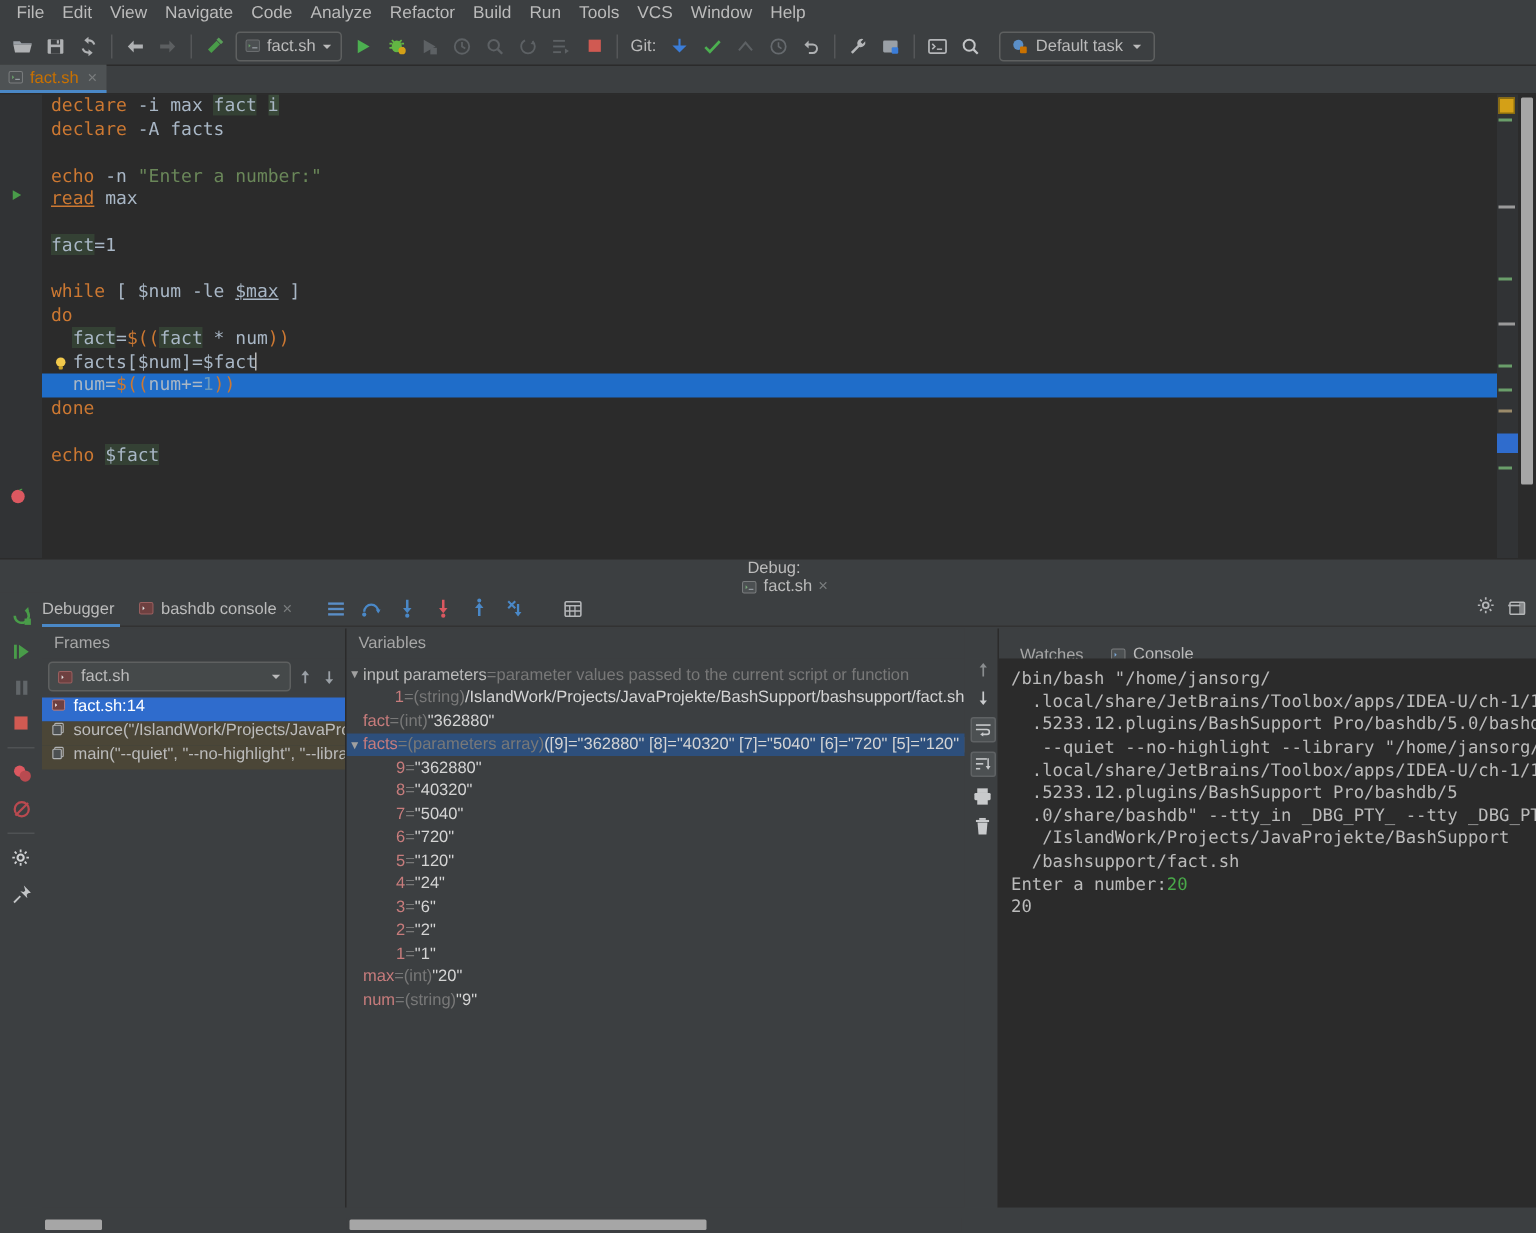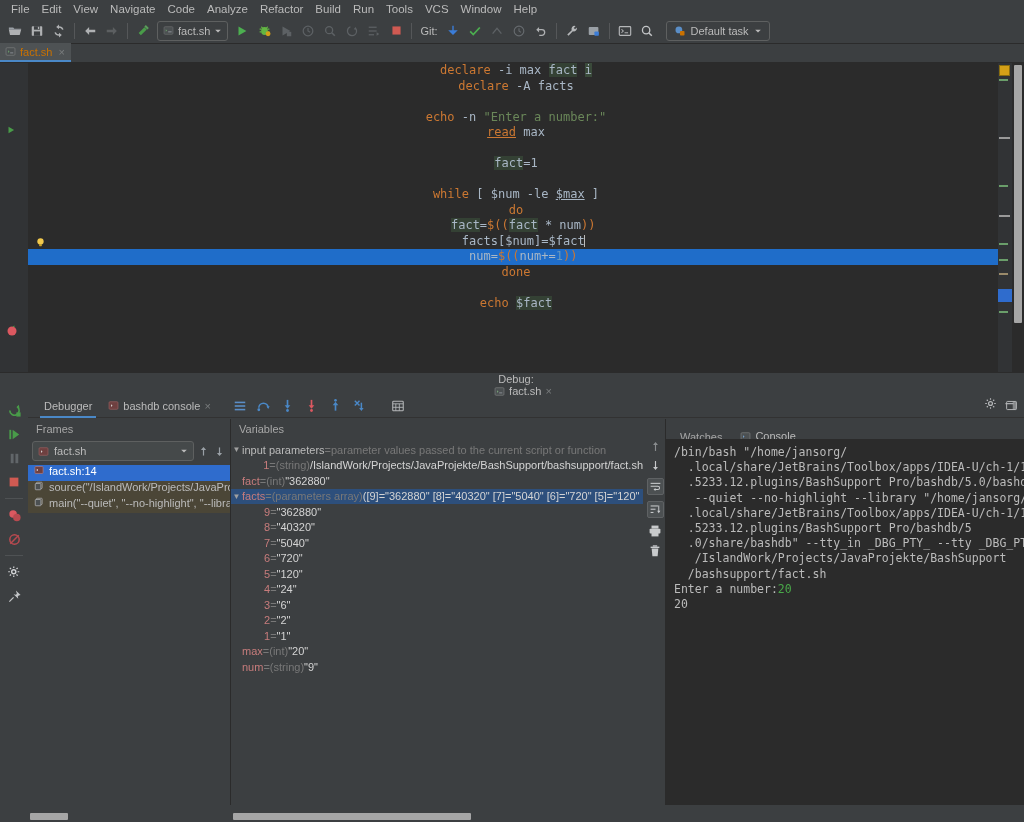--- a/index.html
+++ b/index.html
@@ -63,21 +63,21 @@
   }
   .gutter {
     width: 28px; background: #313335; position: relative; flex: 0 0 28px;
   }
   .code-area {
     flex: 1; position: relative; background: #2b2b2b; overflow: hidden;
     font-family: "DejaVu Sans Mono", monospace; font-size: 12px;
   }
   .cline {
     height: 15.5px; line-height: 15.5px; white-space: pre;
-    padding-left: 6px; position: relative; text-align: center;
+    padding-left: 6px; position: relative;
   }
   .cline.sel-hi { background: #1f6dc9; }
 
   .kw  { color: #cc7832; }
   .plain { color: #a9b7c6; }
   .str { color: #6a8759; }
   .num { color: #6897bb; }
   .varhi { background: #344134; color: #a9b7c6; }
   .varhi2 { background: #3a4a3a; color: #a9b7c6; }
   .undl { color: #cc7832; text-decoration: underline; }
@@ -109,21 +109,21 @@
     border-top: 1px solid #2b2b2b;
     flex-direction: column;
   }
   .debug-header .dtab {
     display: flex; align-items: center; gap: 4px; margin-left: 14px;
     color: #bbbbbb;
   }
 
   .debug-toolbar {
     height: 24px; background: #3c3f41; display: flex; align-items: center;
-    padding-left: 36px; gap: 0px; border-bottom: 1px solid #323232;
+    padding-left: 20px; gap: 0px; border-bottom: 1px solid #323232;
   }
   .dtab2 {
     font-size: 11px; color: #bbbbbb; padding: 0 8px; height: 24px;
     display: flex; align-items: center; gap: 4px; position: relative;
   }
   .dtab2.active::after {
     content: ''; position: absolute; left: 4px; right: 4px; bottom: 0;
     height: 2px; background: #4a88c7;
   }
 

